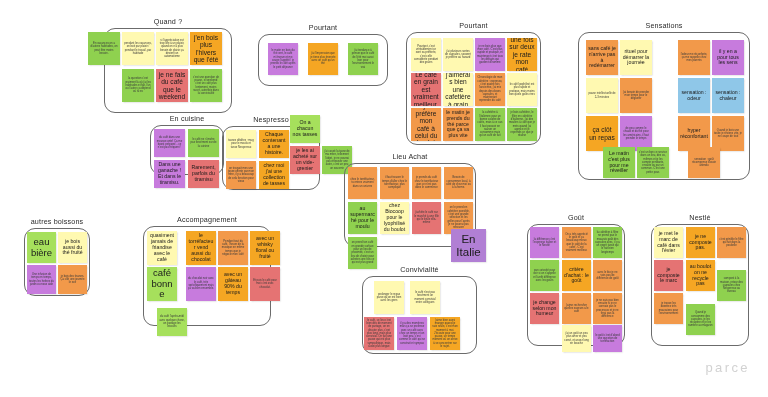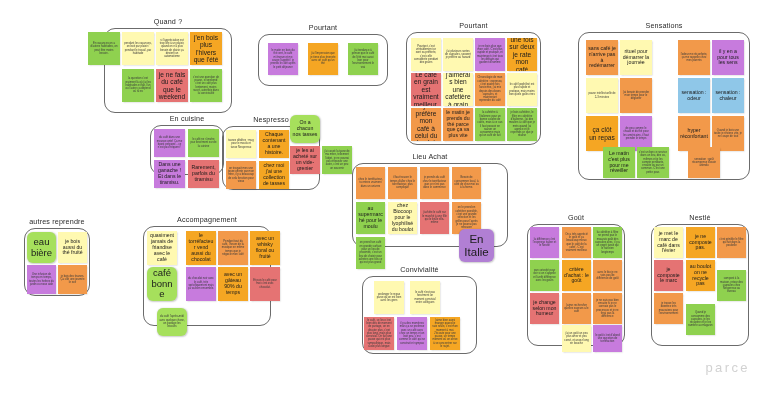--- a/index.html
+++ b/index.html
@@ -48,21 +48,21 @@
   .note.xxl{font-size:11.5px;}
 
   .c-green  {background:#8fd14f;}
   .c-yellow {background:#fff9b1;}
   .c-orange {background:#f5a623;}
   .c-orange2{background:#f2994a;}
   .c-pink   {background:#e57373;}
   .c-purple {background:#c77bdd;}
   .c-purple2{background:#b17fd4;}
   .c-blue   {background:#8fc7e8;}
-  .c-lgreen {background:#a6e05c;border-radius:6px;}
+  .c-lgreen {background:#a6e05c;}
 
   #watermark{
     position:absolute;right:18px;bottom:22px;
     font-size:13px;color:#d2d2d2;letter-spacing:2.4px;
     font-family:"Liberation Sans", sans-serif;
   }
 </style>
 </head>
 <body>
 
@@ -228,21 +228,21 @@
       <div class="note c-green small" style="left: 100px; top: 20px; width: 30px; height: 28px;">
         <span>j'ai cassé la tasse de ma mère, tellement l'objet, je ne pourrai pas retrouver une autre, c'est un peu un souvenir</span>
       </div>
       <div class="note c-orange2 small" style="left: 4px; top: 35px; width: 30px; height: 28px;">
         <span>on trouvait mes une tasse offerte par mon frère, il y a beaucoup de cela fonction pour vieux</span>
       </div>
       <div class="note c-orange mid" style="left: 37px; top: 35px; width: 30px; height: 28px;">
         <span>chez moi j'ai une collection de tasses</span>
       </div>
     </div>
-    <div class="group" style="left: 352px; top: 163px; width: 132px; height: 84px; padding-left: 24px;">
+    <div class="group" style="left: 344px; top: 163px; width: 132px; height: 84px;">
       <div class="frame"></div>
       <div class="glabel"><span>Lieu Achat</span></div>
       <div class="note c-orange2 small" style="left: 4px; top: 4px; width: 29px; height: 32px;">
         <span>chez le torréfacteur, tu entres vraiment dans un univers</span>
       </div>
       <div class="note c-orange2 small" style="left: 36px; top: 4px; width: 29px; height: 32px;">
         <span>il faut trouver le temps d'aller chez le torréfacteur, plus compliqué</span>
       </div>
       <div class="note c-orange2 small" style="left: 68px; top: 4px; width: 29px; height: 32px;">
         <span>je prends du café chez le torréfacteur que ce n'est pas dans le commerce</span>
@@ -258,27 +258,27 @@
       </div>
       <div class="note c-pink small" style="left: 68px; top: 39px; width: 29px; height: 32px;">
         <span>j'achète le café sur le marché à une fille qui le brûle elle-même</span>
       </div>
       <div class="note c-orange2 small" style="left: 100px; top: 39px; width: 29px; height: 32px;">
         <span>on le prend en cafetière possible, c'est une grande sélection et les grilles pour l'après je ne pourrai pas retrouver</span>
       </div>
       <div class="note c-green small" style="left: 4px; top: 74px; width: 29px; height: 32px;">
         <span>on prend ton café en grande surface pour un lieu de proximité, c'est un lieu de choisir pour achetes une fois ce qui est plus grand</span>
       </div>
-      <div class="note c-purple2 xxl" style="left: 107px; top: 66px; width: 35px; height: 33px; border-radius: 6px;">
+      <div class="note c-purple2 xxl" style="left: 107px; top: 66px; width: 35px; height: 33px;">
         <span>En Italie</span>
       </div>
     </div>
     <div class="group" style="left: 24px; top: 228px; width: 66px; height: 68px;">
       <div class="frame"></div>
-      <div class="glabel"><span>autres reprendre</span></div>
+      <div class="glabel"><span>autres boissons</span></div>
       <div class="note c-lgreen xl" style="left: 3px; top: 4px; width: 29px; height: 31px;">
         <span>eau bière</span>
       </div>
       <div class="note c-yellow mid" style="left: 34px; top: 4px; width: 29px; height: 31px;">
         <span>je bois aussi du thé fruité</span>
       </div>
       <div class="note c-purple small" style="left: 3px; top: 37px; width: 29px; height: 29px;">
         <span>Une infusion de temps en temps, toutes les herbes du jardin ou nous aide</span>
       </div>
       <div class="note c-orange2 small" style="left: 34px; top: 37px; width: 29px; height: 29px;">

